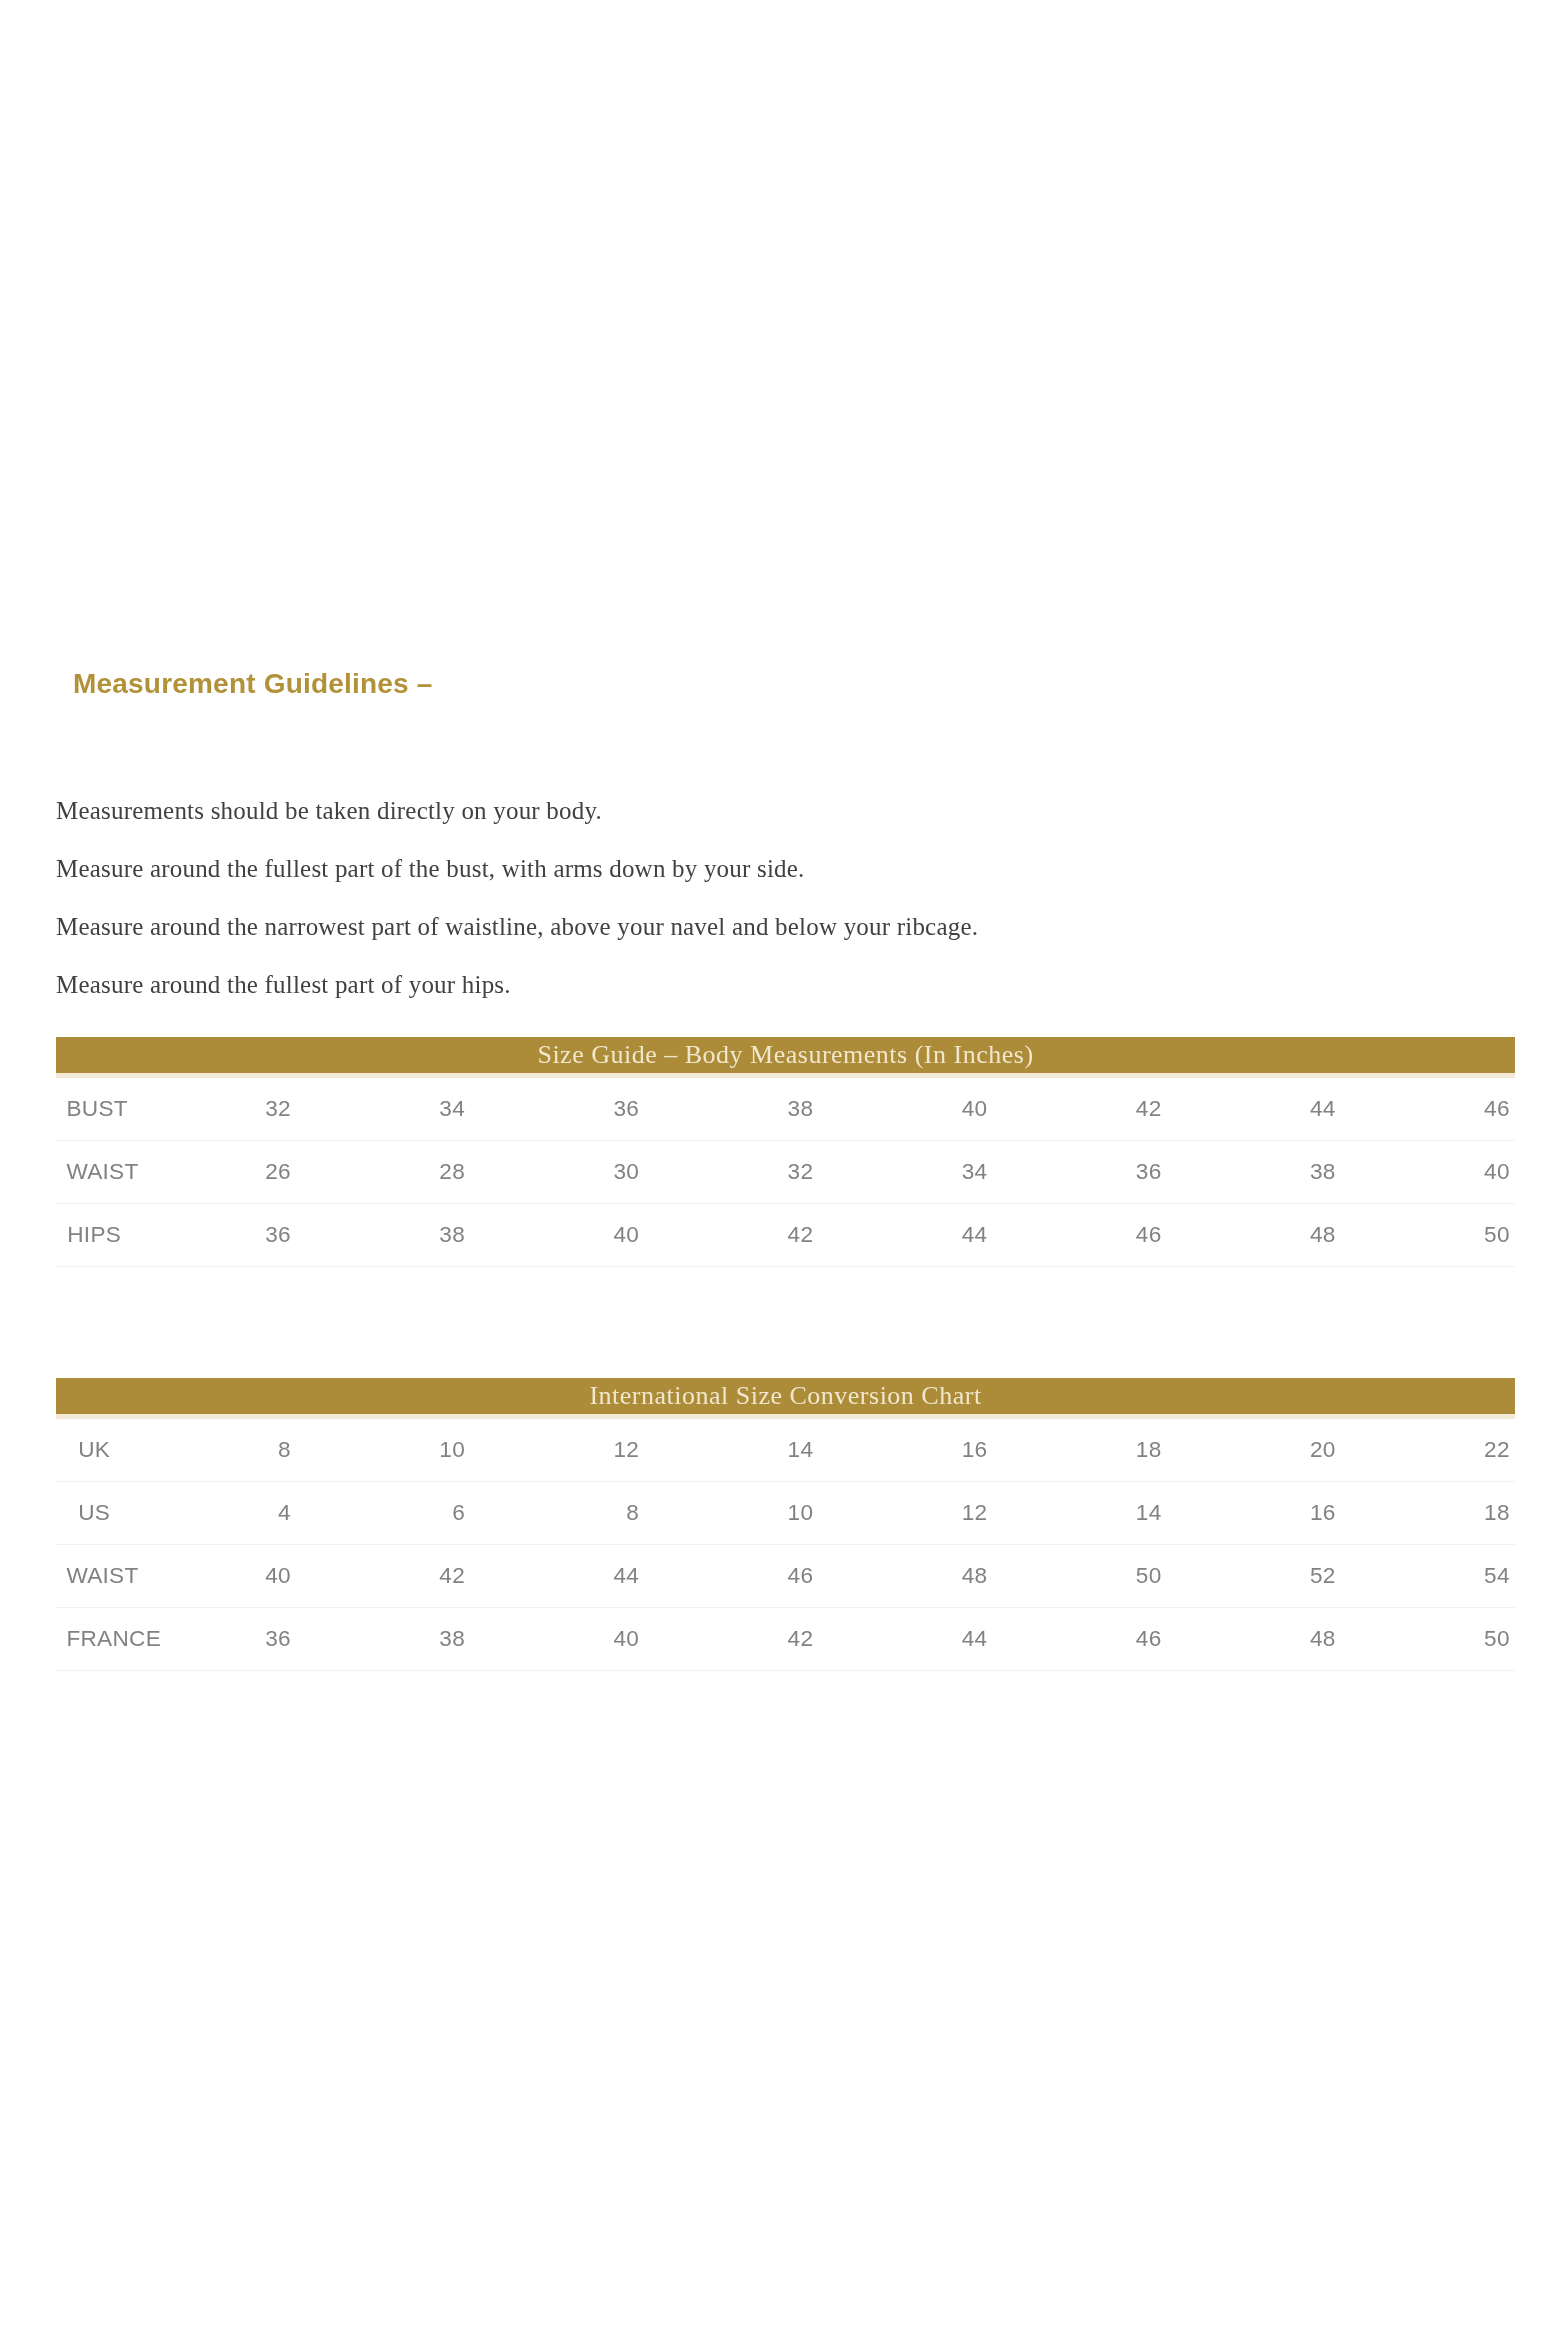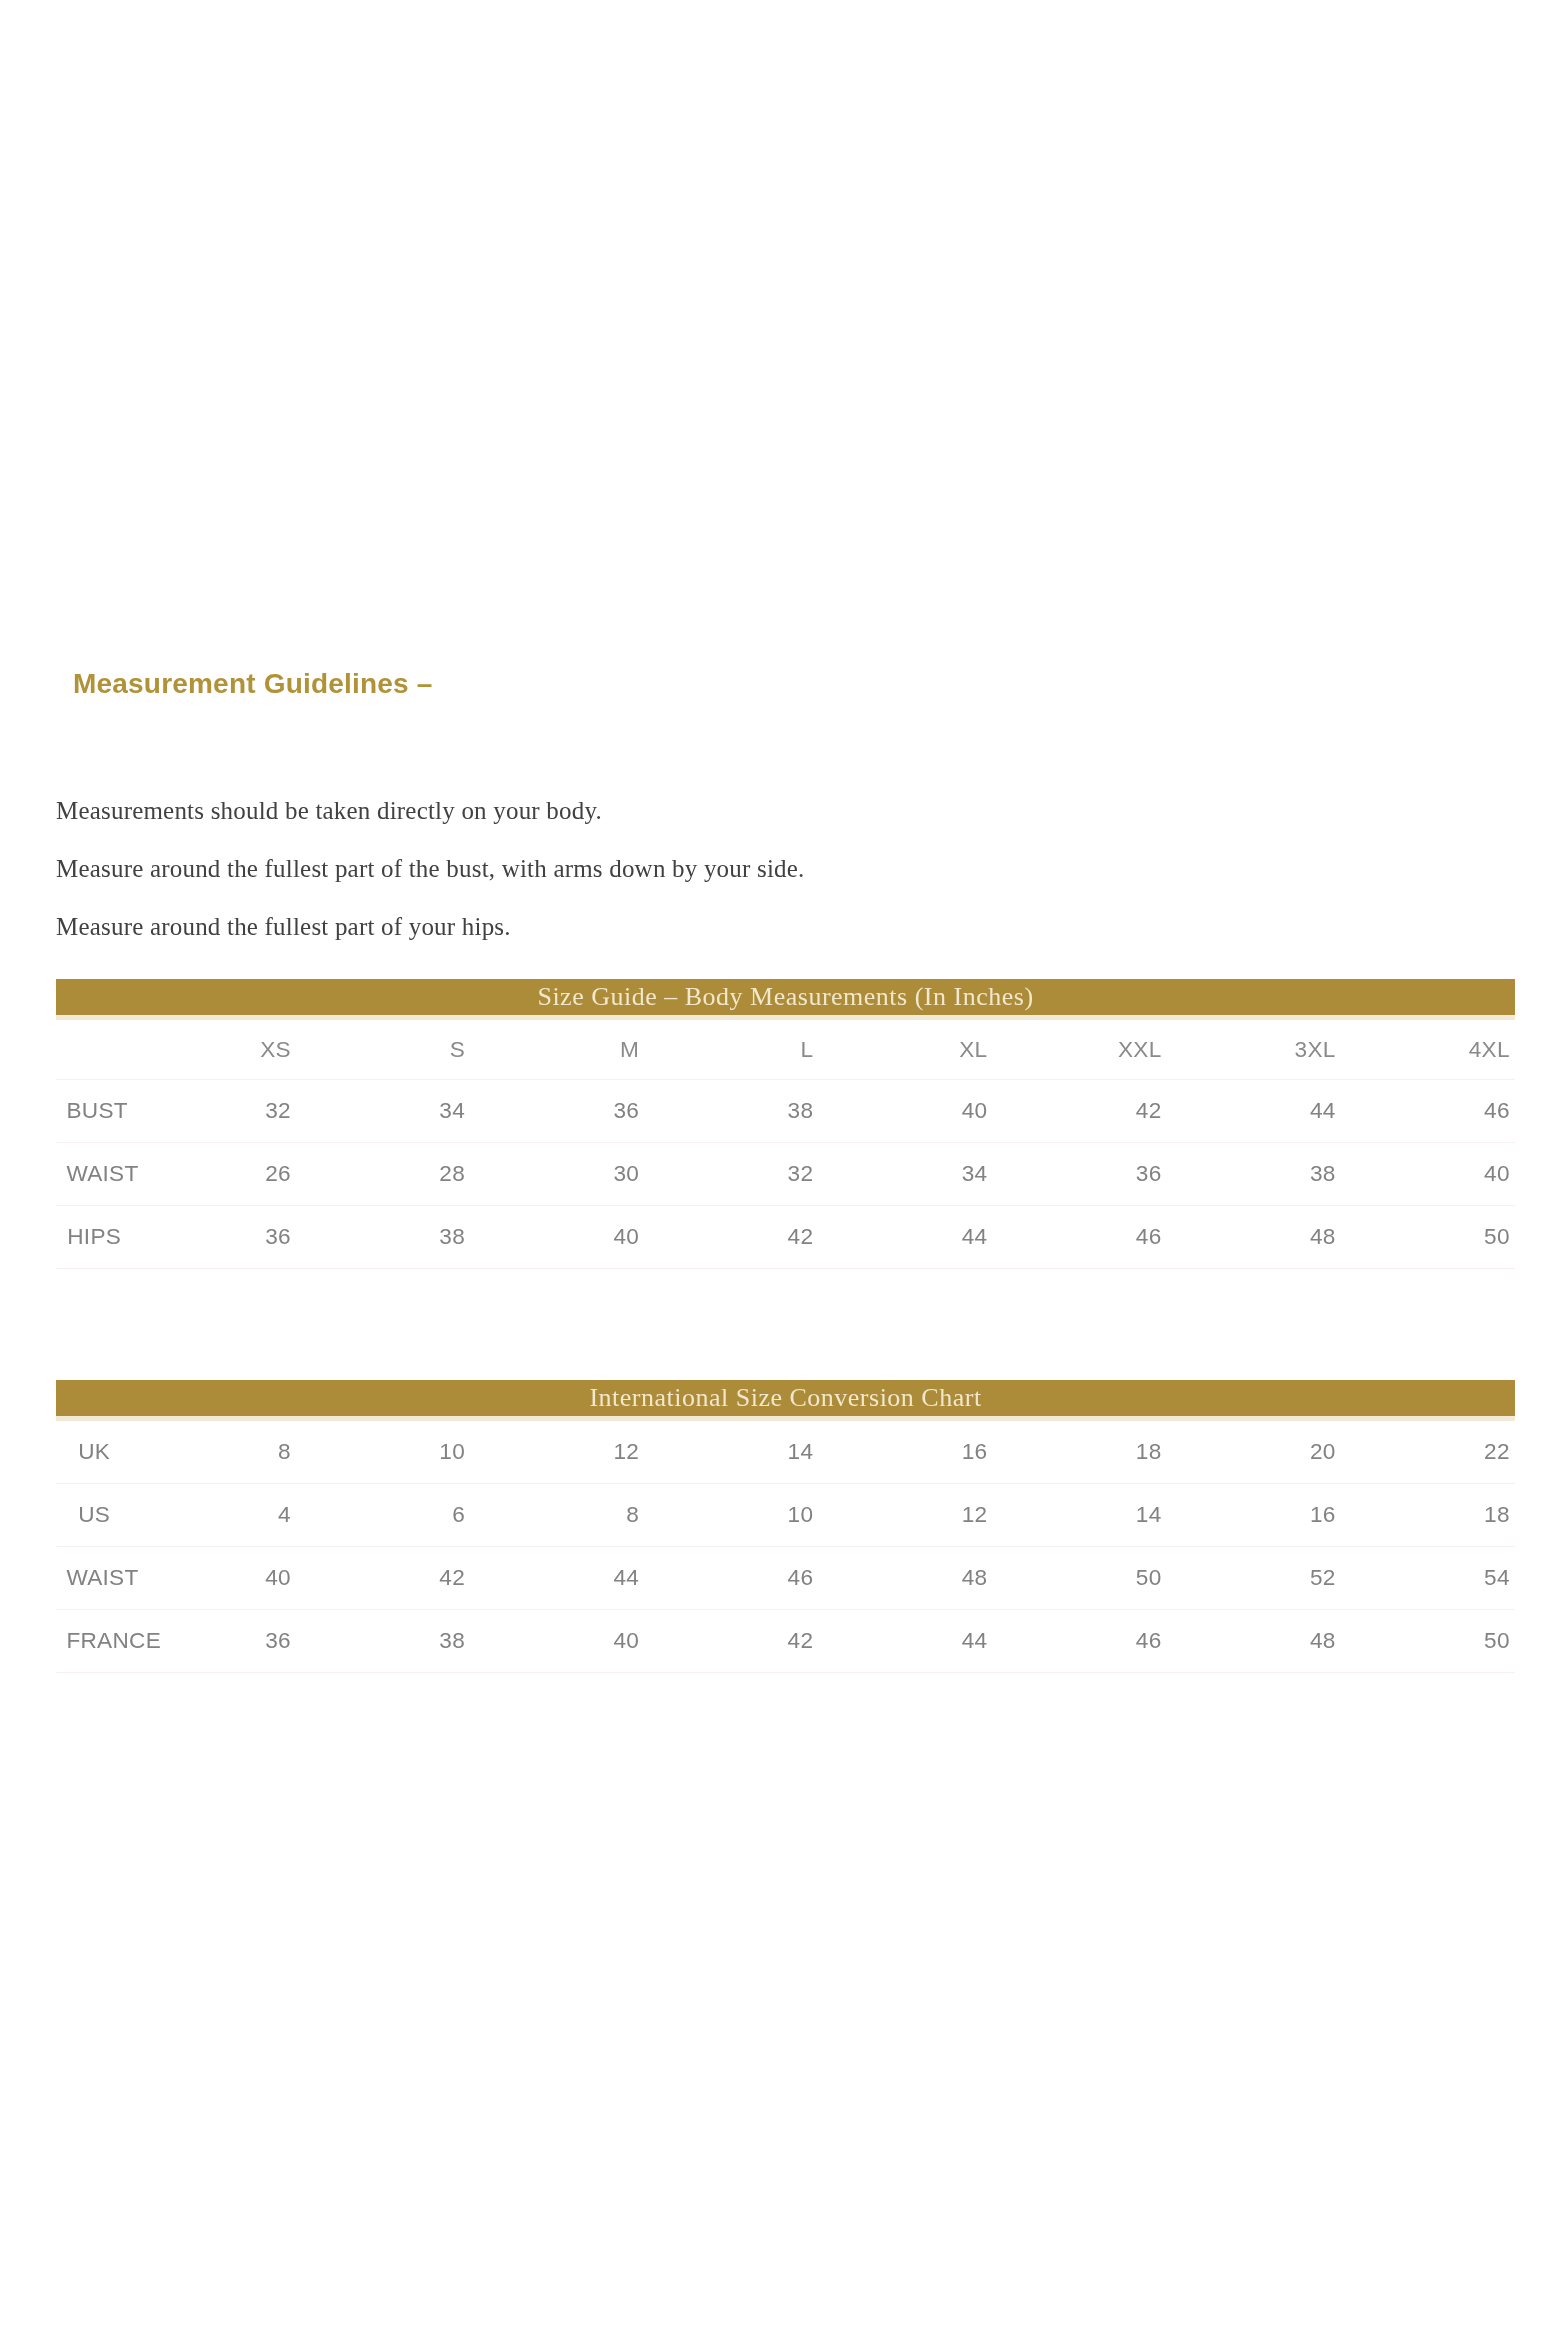--- a/index.html
+++ b/index.html
@@ -92,39 +92,29 @@
 </head>
 <body>
 
 <main class="page">
 
   <h1 class="page-title">Measurement Guidelines –</h1>
 
   <div class="paragraphs">
     <p>Measurements should be taken directly on your body.</p>
     <p>Measure around the fullest part of the bust, with arms down by your side.</p>
+    <p>Measure around the narrowest part of waistline, above your navel and below your ribcage.</p>
     <p>Measure around the fullest part of your hips.</p>
   </div>
 
   <section class="table">
     <div class="title-bar">
       <span>Size Guide – Body Measurements (In Inches)</span>
     </div>
     <div class="tbody">
-        <div class="trow thead-row">
-          <div class="cell label"></div>
-          <div class="cell num">XS</div>
-          <div class="cell num">S</div>
-          <div class="cell num">M</div>
-          <div class="cell num">L</div>
-          <div class="cell num">XL</div>
-          <div class="cell num">XXL</div>
-          <div class="cell num">3XL</div>
-          <div class="cell num">4XL</div>
-        </div>
         <div class="trow">
           <div class="cell label">BUST</div>
           <div class="cell num">32</div>
           <div class="cell num">34</div>
           <div class="cell num">36</div>
           <div class="cell num">38</div>
           <div class="cell num">40</div>
           <div class="cell num">42</div>
           <div class="cell num">44</div>
           <div class="cell num">46</div>

